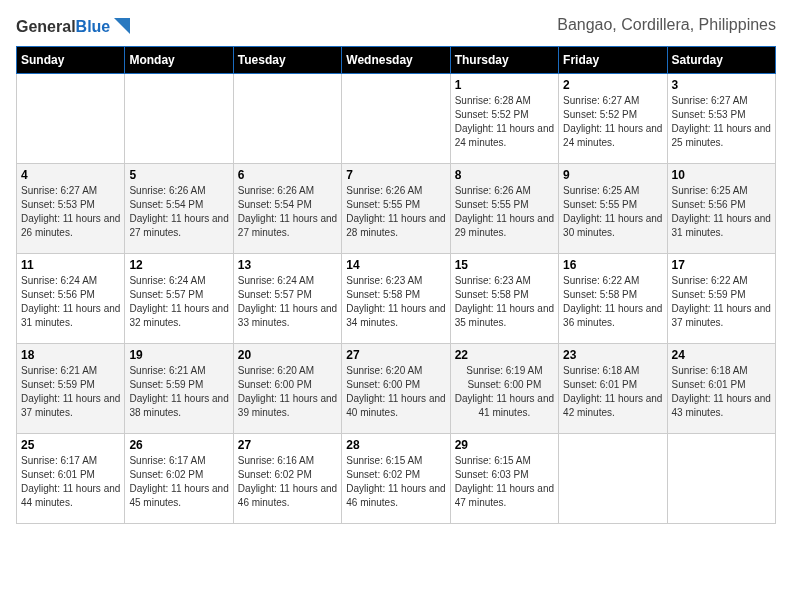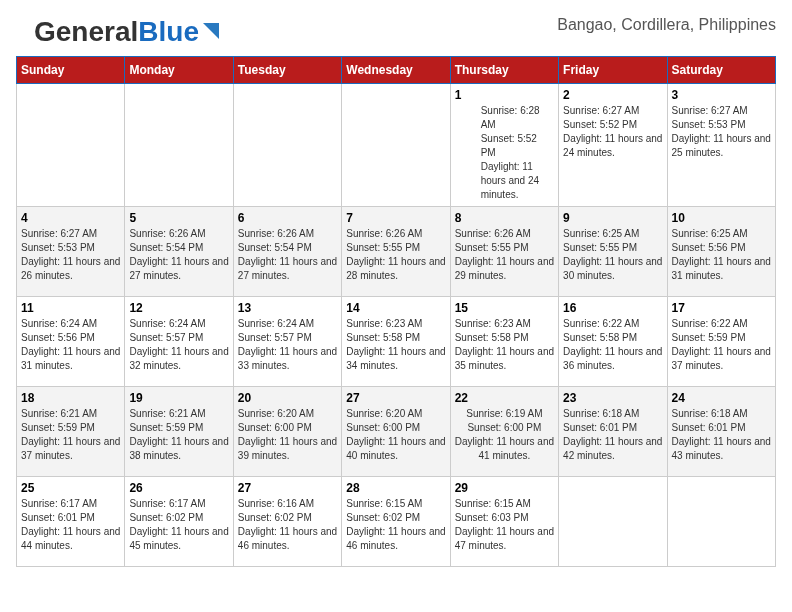--- a/index.html
+++ b/index.html
@@ -15,26 +15,25 @@
       justify-content: space-between;
       align-items: flex-start;
       margin-bottom: 8px;
     }
     .logo {
       display: flex;
       flex-direction: column;
       align-items: flex-start;
     }
     .logo-text {
-      font-size: 28px;
+      font-size: 16px;
       font-weight: bold;
       color: #333;
       display: flex;
       align-items: center;
-      margin-left: 18px;
     }
     .title-area {
       text-align: right;
     }
     .month-year {
       font-size: 36px;
       font-weight: bold;
       color: #333;
     }
     .location {
@@ -68,21 +67,21 @@
       margin-bottom: 2px;
     }
     .day-info {
       font-size: 10px;
       color: #333;
       line-height: 1.4;
     }
     .empty { background: #f9f9f9; }
     tr:nth-child(odd) td { background: #fff; }
     tr:nth-child(even) td { background: #f3f3f3; }
-    thead tr th { background-color: #b91c1c; }
+    thead tr th { background-color: #000000; }
   </style>
 </head>
 <body>
 
 <div class="header">
   <div class="logo">
     <div class="logo-text">
       <span>
         <span style="color:#333;">General</span><span style="color:#1a6bbf;">Blue</span>
       </span>
@@ -110,21 +109,21 @@
       </tr>
   </thead>
   <tbody id="calendar-body">
   <tr>
         <td class="empty"></td>
         <td class="empty"></td>
         <td class="empty"></td>
         <td class="empty"></td>
         <td>
           <div class="day-num">1</div>
-          <div class="day-info" style="white-space: pre-line; margin-left: 26px;">Sunrise: 6:28 AM
+          <div class="day-info" style="white-space: pre-line;">Sunrise: 6:28 AM
 Sunset: 5:52 PM
 Daylight: 11 hours and 24 minutes.</div>
         </td>
         <td>
           <div class="day-num">2</div>
           <div class="day-info" style="white-space: pre-line;">Sunrise: 6:27 AM
 Sunset: 5:52 PM
 Daylight: 11 hours and 24 minutes.</div>
         </td>
         <td>

